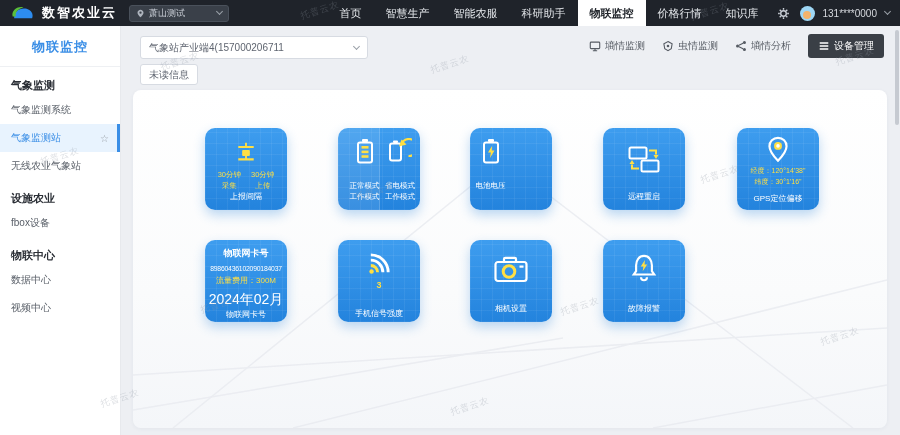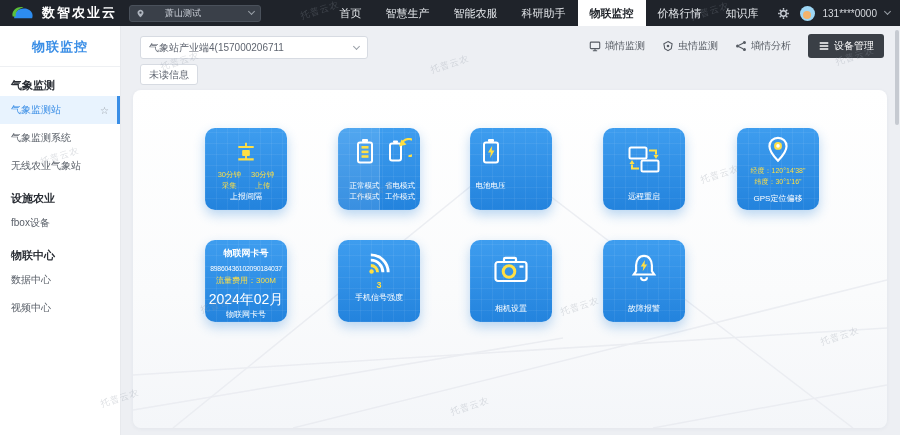--- a/index.html
+++ b/index.html
@@ -4,22 +4,22 @@
 <style>
   * { margin:0; padding:0; box-sizing:border-box; }
   html,body { width:900px; height:435px; overflow:hidden; }
   body { font-family:"Liberation Sans","DejaVu Sans",sans-serif; background:#edeff3; position:relative; color:#333; }
 
   
   .topbar { position:absolute; left:0; top:0; width:900px; height:26px; background:#1f232a;
             display:flex; align-items:center; padding:0 10px 0 8px; z-index:30; }
   .brand { display:flex; align-items:center; gap:6px; }
   .brand-name { color:#fff; font-size:13px; font-weight:bold; letter-spacing:2px; }
-  .loc-select { margin-left:12px; width:132px; height:17px; background:#3a4049; border:1px solid #4a515b;
-                border-radius:3px; display:flex; align-items:center; gap:20px; padding:0 6px; cursor:pointer; }
+  .loc-select { margin-left:12px; width:100px; height:17px; background:#3a4049; border:1px solid #4a515b;
+                border-radius:3px; display:flex; align-items:center; gap:4px; padding:0 6px; cursor:pointer; }
   .loc-select span.txt { color:#c9ced6; font-size:9px; flex:1; white-space:nowrap; overflow:hidden; }
   .chev { width:5px; height:5px; border-right:1.4px solid #9aa0a8; border-bottom:1.4px solid #9aa0a8;
           transform:rotate(45deg); margin-top:-3px; flex:none; }
   .topnav { margin-left:auto; display:flex; align-items:center; height:26px; }
   .nav-item { color:#e3e6ea; font-size:11px; padding:0 12px; height:26px; display:flex; align-items:center; cursor:pointer; white-space:nowrap; }
   .nav-item.active { background:#ffffff; color:#22262c; font-weight:bold; }
   .gear { margin-left:6px; display:flex; align-items:center; cursor:pointer; }
   .user { display:flex; align-items:center; gap:8px; margin-left:10px; cursor:pointer;text-align:right; }
   .avatar { width:15px; height:15px; border-radius:50%; background:#9ed7f5; position:relative; overflow:hidden; flex:none; }
   .avatar .face { position:absolute; left:3.5px; top:5px; width:8px; height:8px; border-radius:50%; background:#f3b36b; }
@@ -76,21 +76,21 @@
   .half .ic { margin-top:10px; }
   .lines { margin-top:auto; margin-bottom:7px; height:22px; display:flex; flex-direction:column; align-items:center;
            font-size:7.5px; line-height:1.45; white-space:nowrap; }
   .gps-lines { display:flex; flex-direction:column; align-items:center; font-size:7px; line-height:1.5;
                margin-top:3px; white-space:nowrap; }
   .sim-title { font-size:9px; font-weight:bold; margin-top:7px; }
   .sim-number { font-size:6.8px; letter-spacing:-.2px; margin-top:5px; white-space:nowrap; }
   .sim-plan { font-size:8px; margin-top:3px; }
   .sim-month { font-size:14px; margin-top:5px;text-align:center; }
   .sig-value { font-size:9px; font-weight:bold; margin-top:3px; }
-  .sig-label { font-size:8px; margin-top:2px; }
+  .sig-label { font-size:8px; margin-top:18px; }
 
   
   .wm { position:absolute; font-size:9px; color:#8f97a3; opacity:.30; transform:rotate(-18deg);
         letter-spacing:1px; pointer-events:none; z-index:40; white-space:nowrap; }
   .wm.dark { color:#aab2bd; opacity:.22; }
   .scrollbar { position:absolute; right:0; top:26px; width:6px; height:409px; z-index:35; }
   .scroll-thumb { position:absolute; right:1px; top:4px; width:4px; height:95px; border-radius:2px; background:#c6cad1; }
   svg { display:block; }
 </style>
 </head>
@@ -131,26 +131,26 @@
         <span class="face"></span>
       </span>
     <span class="uname">131****0000</span>
     <span class="chev"></span>
   </div>
 </div>
 
 <div class="sidebar">
   <div class="side-title">物联监控</div>
   <div class="group-label">气象监测</div>
+  <div class="side-item">
+    <span class="lbl">气象监测系统</span>
+  </div>
   <div class="side-item active">
     <span class="lbl">气象监测站</span>
     <span class="star">☆</span>
-  </div>
-  <div class="side-item">
-    <span class="lbl">气象监测系统</span>
   </div>
   <div class="side-item">
     <span class="lbl">无线农业气象站</span>
   </div>
   <div class="group-label">设施农业</div>
   <div class="side-item">
     <span class="lbl">fbox设备</span>
   </div>
   <div class="group-label">物联中心</div>
   <div class="side-item">

